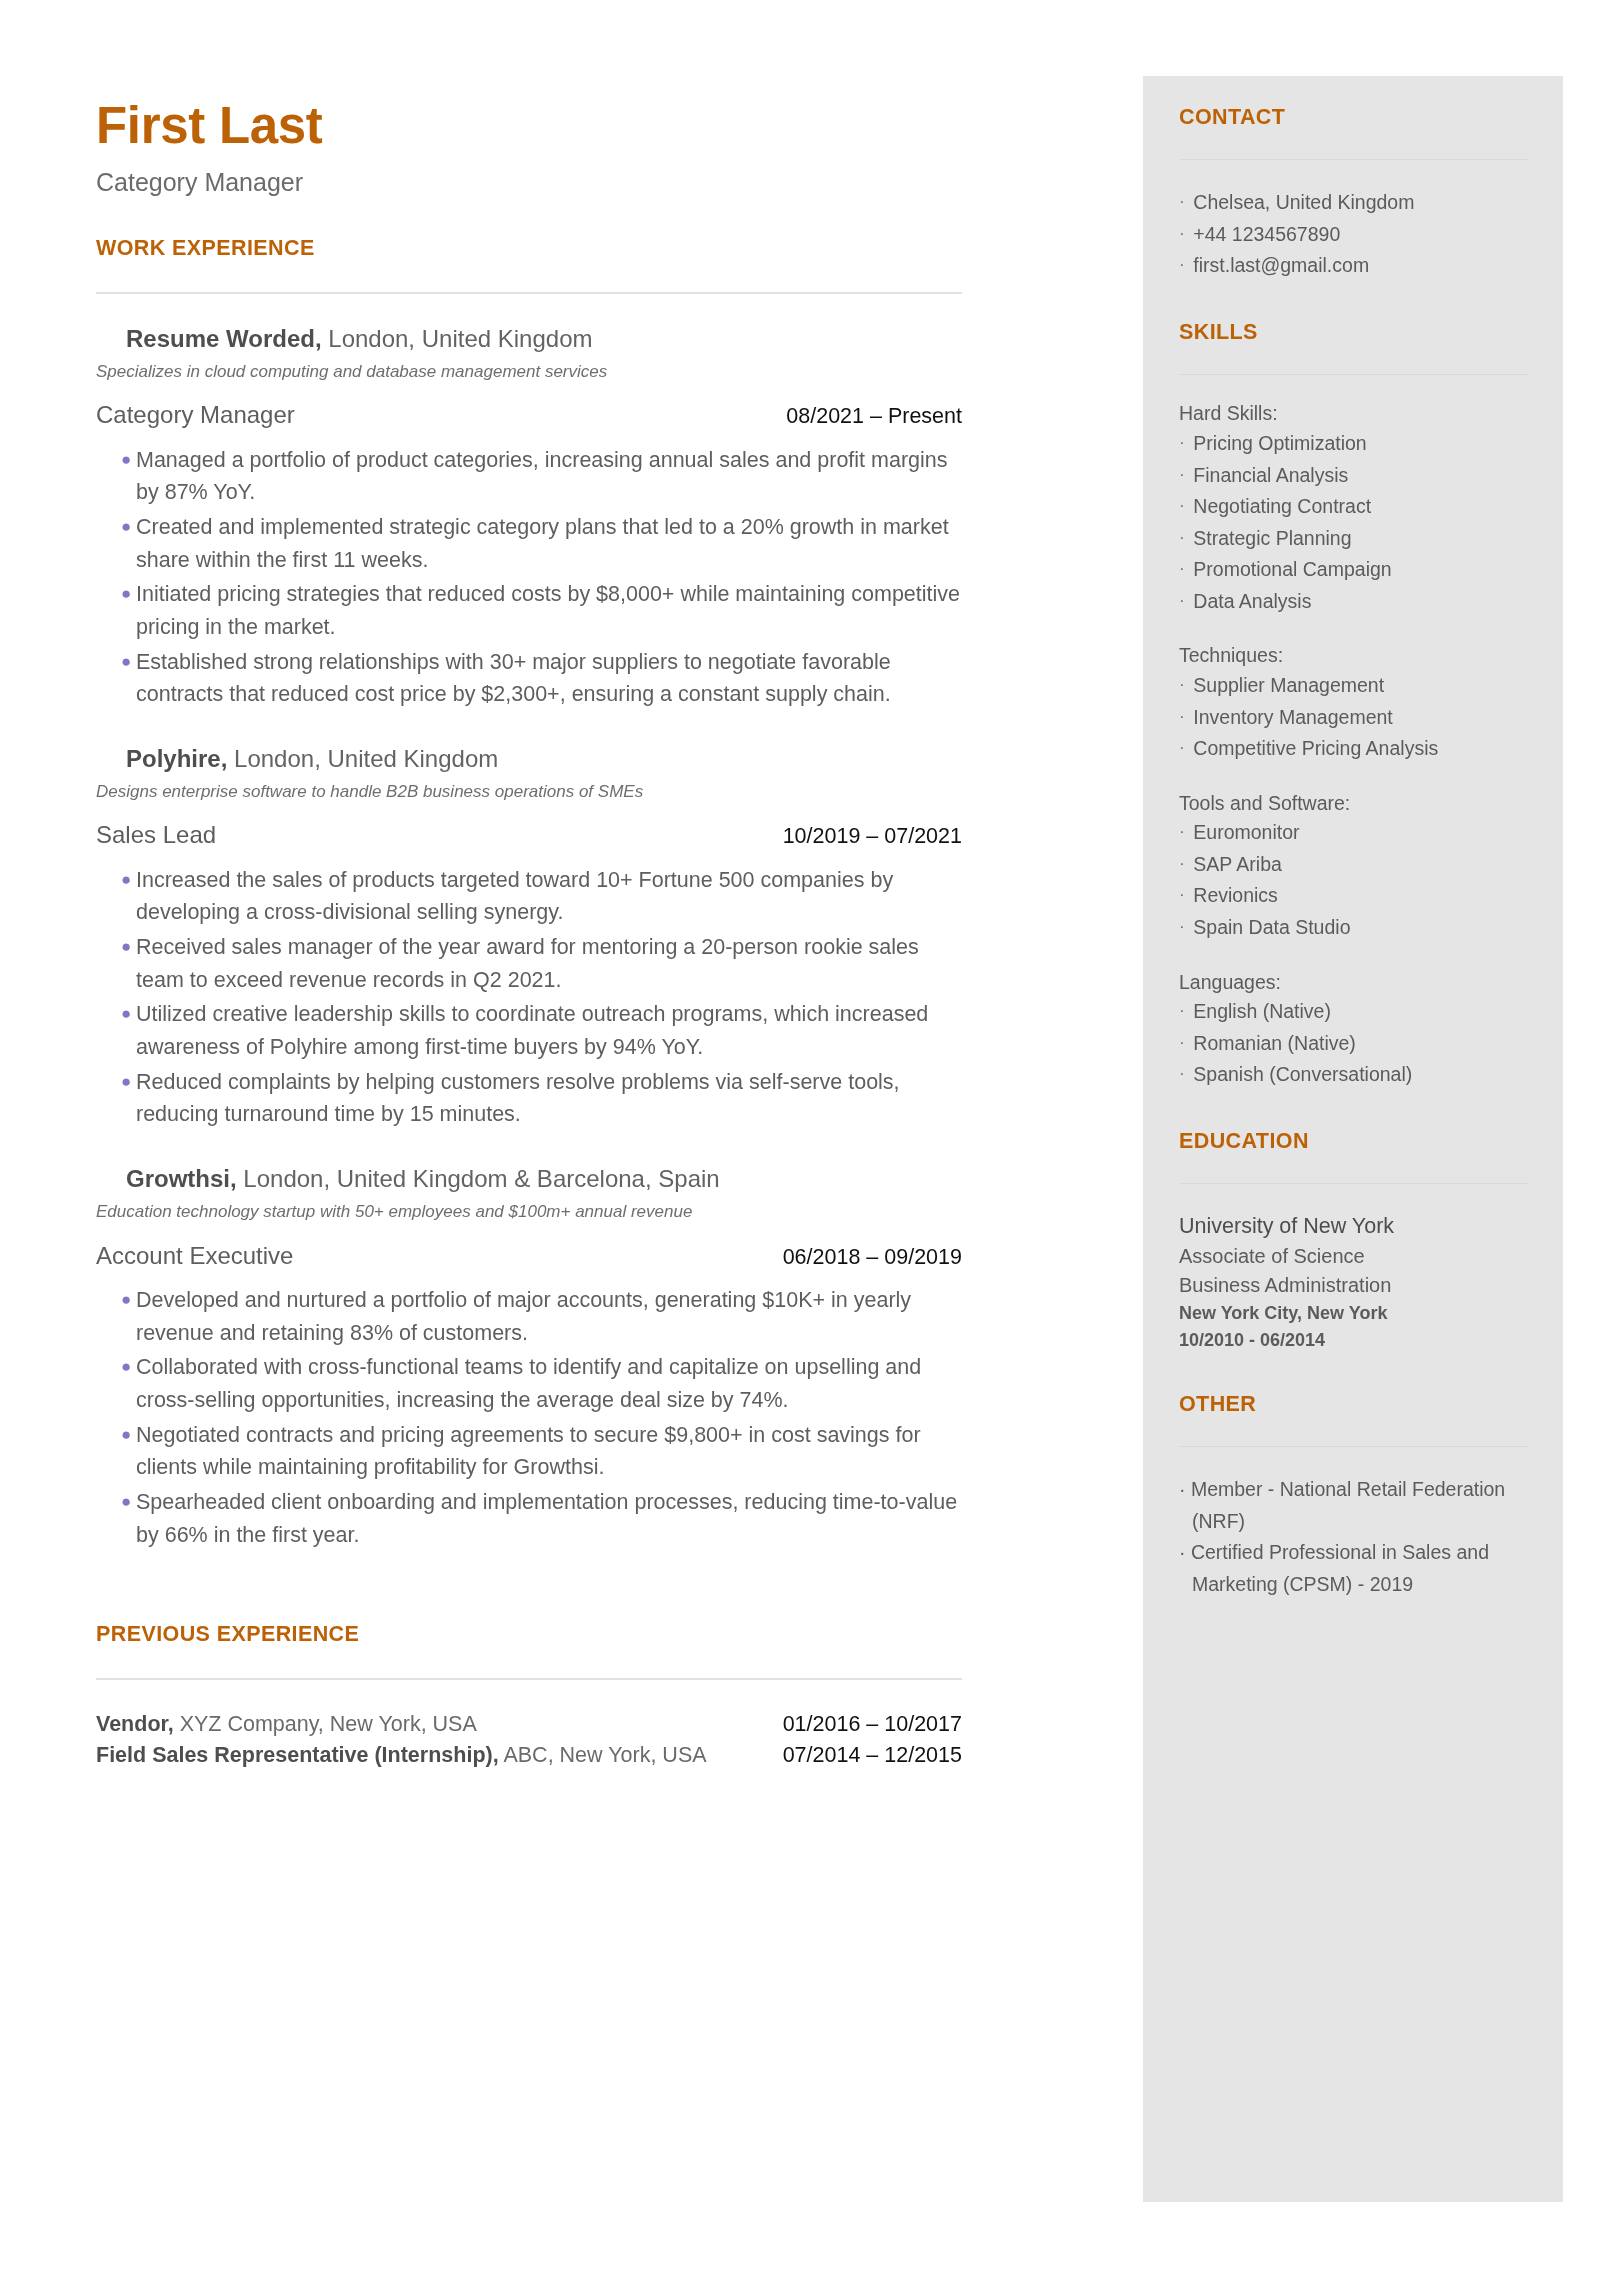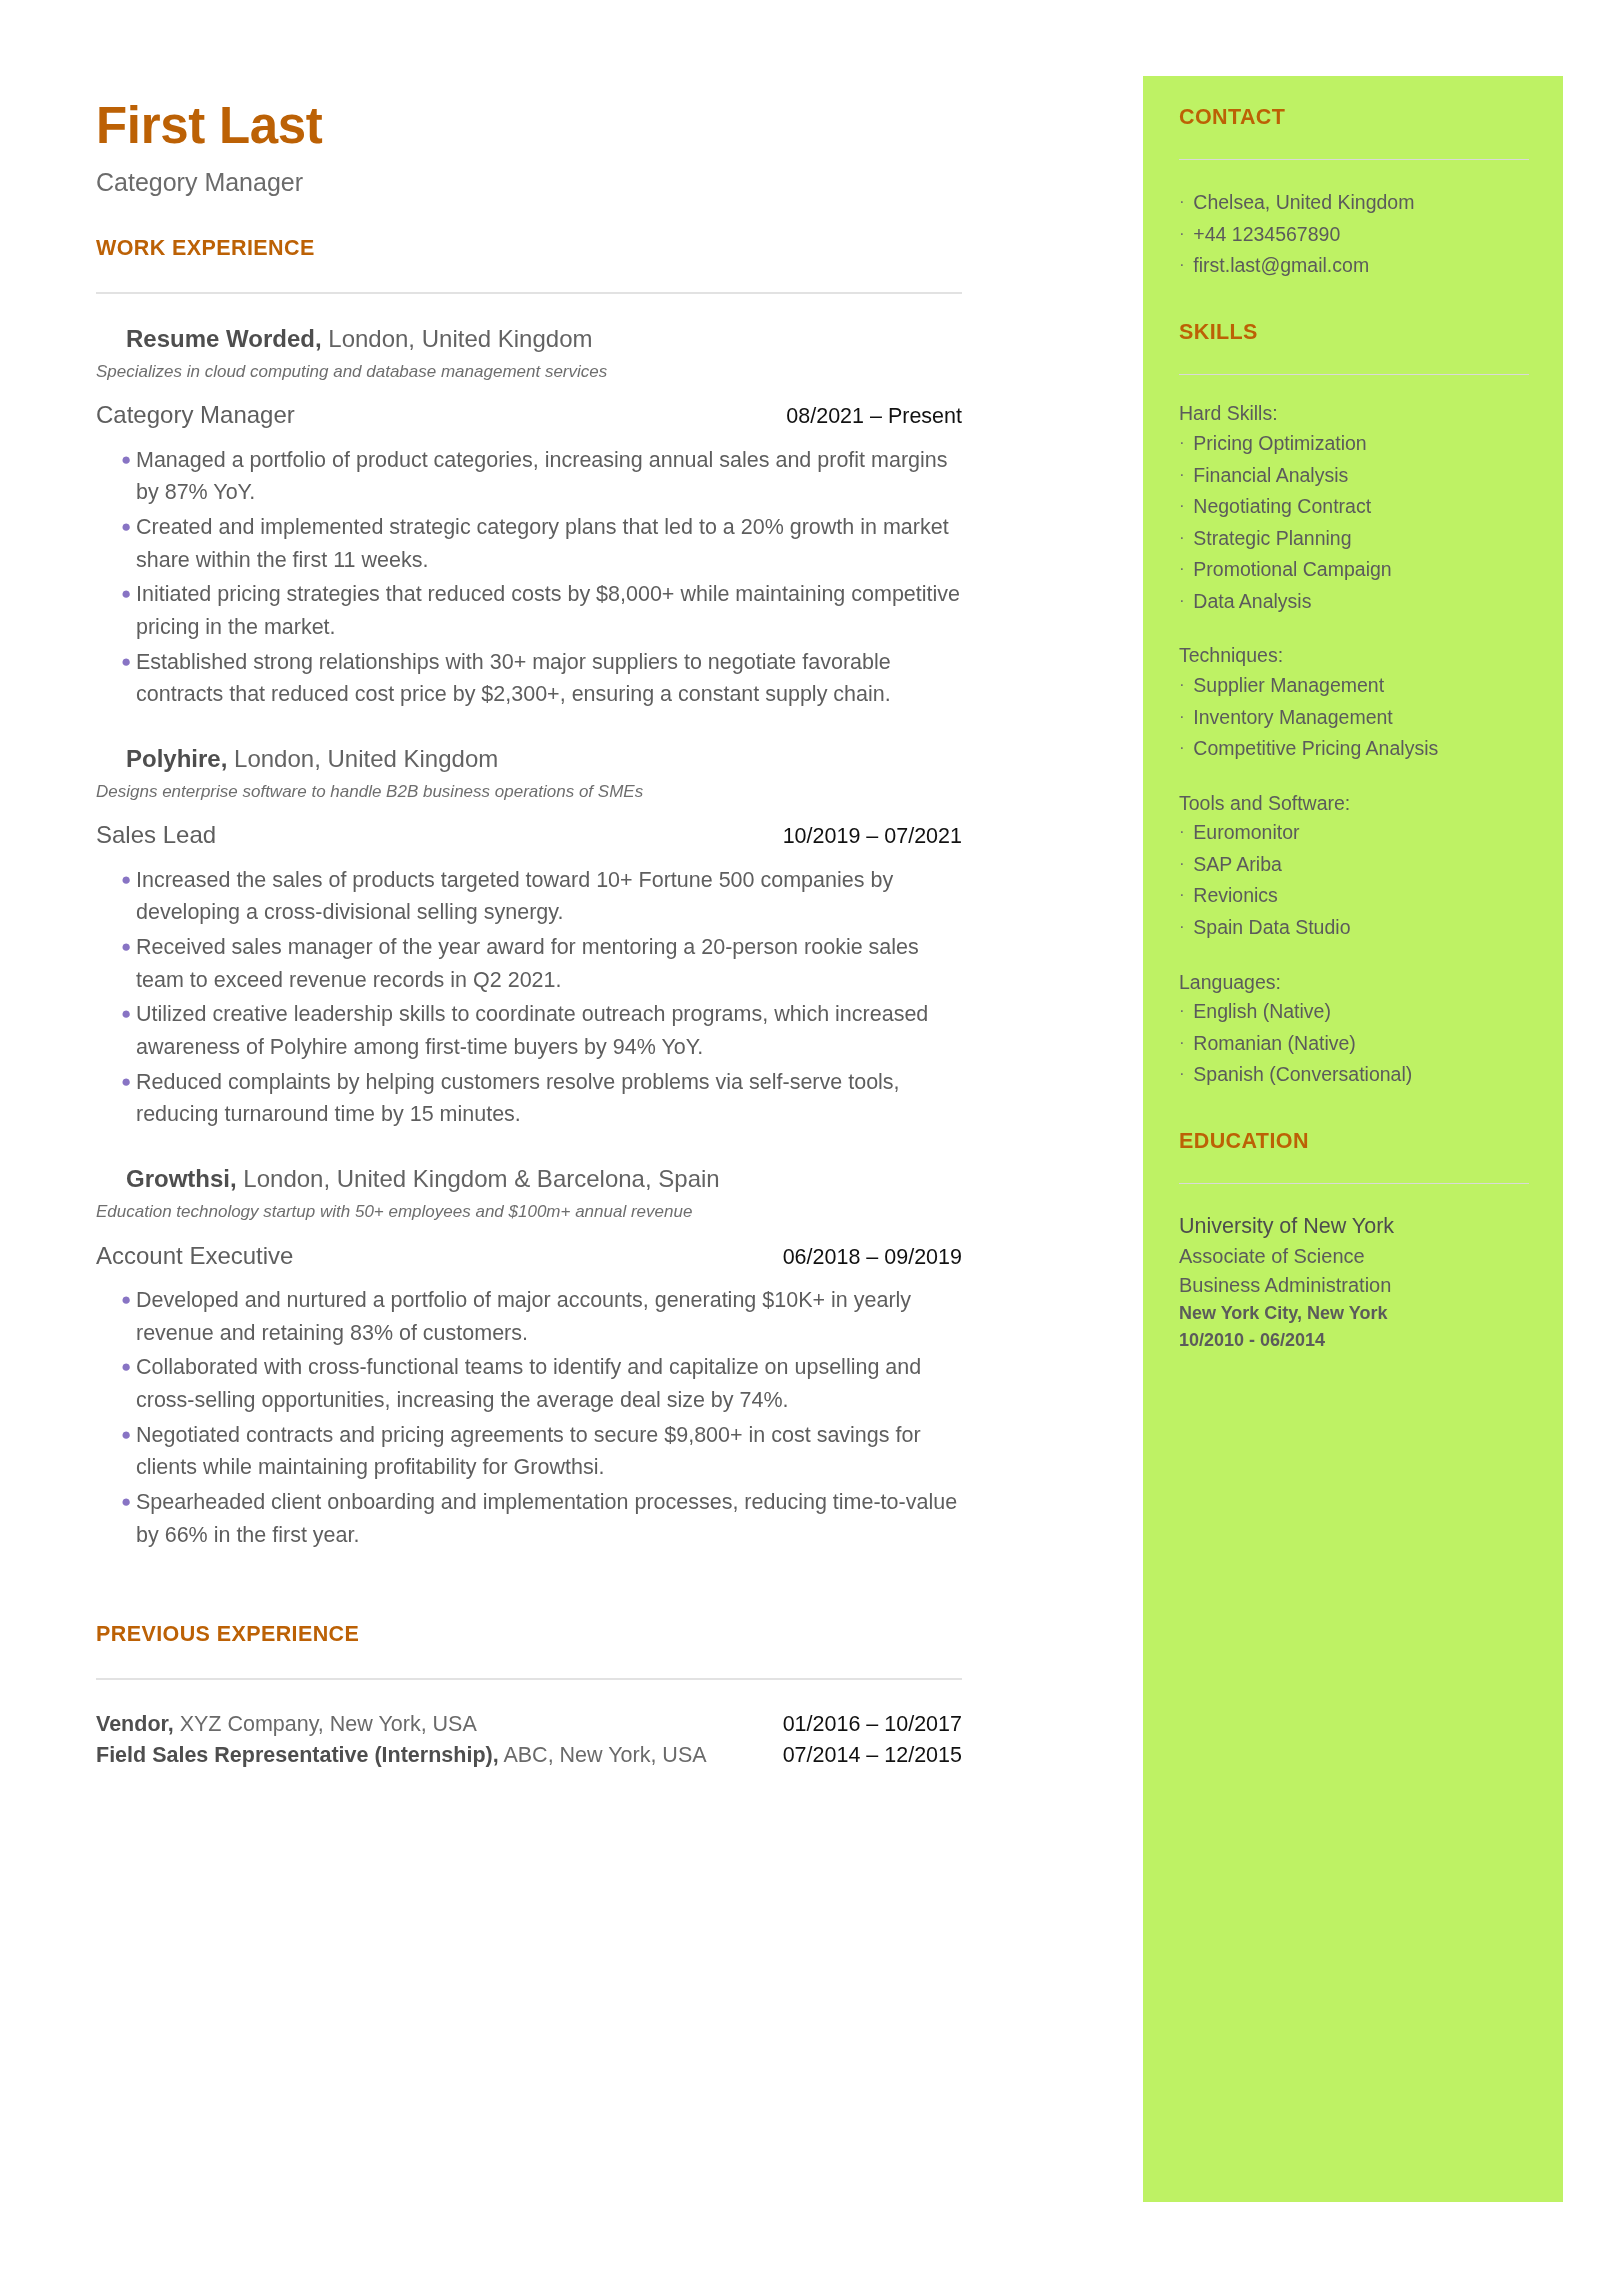--- a/index.html
+++ b/index.html
@@ -9,21 +9,21 @@
     font-family:"Liberation Sans", sans-serif;
     -webkit-font-smoothing:antialiased;
   }
   .page { position:relative; width:1617px; height:2284px; background:#fff; overflow:hidden; }
 
   
   .sidebar {
     position:absolute;
     left:1143px; top:76px;
     width:420px; height:2126px;
-    background:#bef264;
+    background:#e5e5e5;
     padding:29px 34px 0 36px;
   }
   .side-head {
     color:#BC6105;
     font-size:21.5px;
     font-weight:bold;
     letter-spacing:0.4px;
     margin-bottom:29px;
   }
   .side-rule {
@@ -308,20 +308,28 @@
       <div class="side-rule"></div>
       <div class="edu-name">University of New York</div>
       <div class="edu-line">Associate of Science</div>
       <div class="edu-line">Business Administration</div>
       <div class="edu-small">New York City, New York</div>
       <div class="edu-small">10/2010 - 06/2014</div>
     </div>
 
     <div class="gap-sec"></div>
 
+    <div>
+      <div class="side-head">OTHER</div>
+      <div class="side-rule"></div>
+      <ul class="other-list" id="other-list">
+          <li>·  Member -  National Retail Federation (NRF)</li>
+          <li>·  Certified Professional in Sales and Marketing (CPSM) - 2019</li>
+        </ul>
+    </div>
 
   </aside>
 
   <main class="main">
     <h1 class="name">First Last</h1>
     <div class="headline">Category Manager</div>
 
     <div class="main-head">WORK EXPERIENCE</div>
     <div class="main-rule"></div>
 

